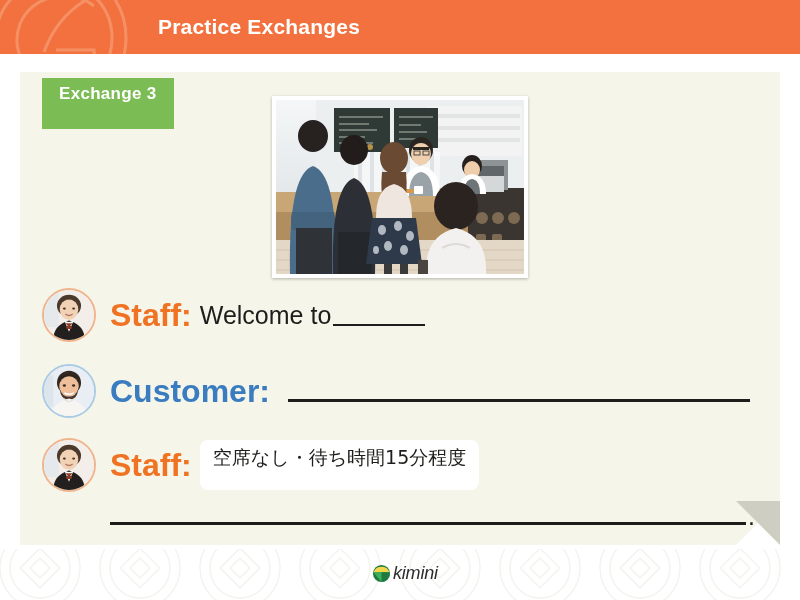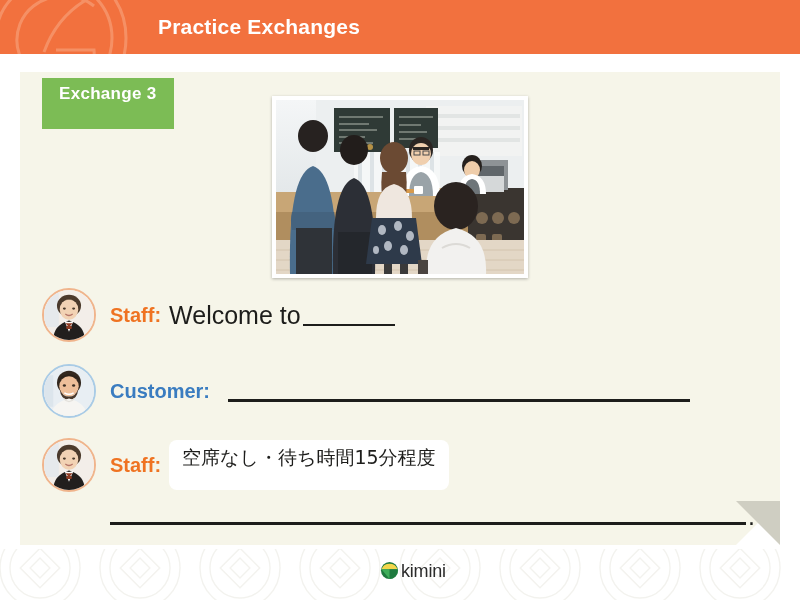--- a/index.html
+++ b/index.html
@@ -140,21 +140,21 @@
   .line {
     position: absolute;
     left: 68px;
     top: 0;
     height: 54px;
     display: flex;
     align-items: center;
     white-space: nowrap;
   }
   .speaker {
-    font-size: 20px;
+    font-size: 32px;
     font-weight: bold;
     margin-right: 8px;
   }
   .speaker.staff { color: #ef7322; }
   .speaker.cust  { color: #3a7cc0; margin-right: 18px; }
 
   .utterance {
     font-size: 25px;
     color: #1d1d1b;
     font-weight: normal;
@@ -223,25 +223,26 @@
   }
   .footer-pattern {
     position: absolute;
     left: 0; top: -26px;
     width: 800px; height: 90px;
     opacity: .5;
     pointer-events: none;
   }
   .footer-logo {
     position: absolute;
-    left: 380px;
+    left: 372px;
     top: 12px;
     height: 24px;
     display: flex;
-    align-items: flex-start;
+    align-items: center;
+    font-style: italic;
   }
   .footer-logo .mark {
     width: 19px; height: 19px;
     margin-right: 2px;
   }
   .footer-logo .mark svg { display:block; width:100%; height:100%; }
   .footer-logo .wordmark {
     font-size: 18px;
     color: #2b2b2b;
     letter-spacing: -.2px;

